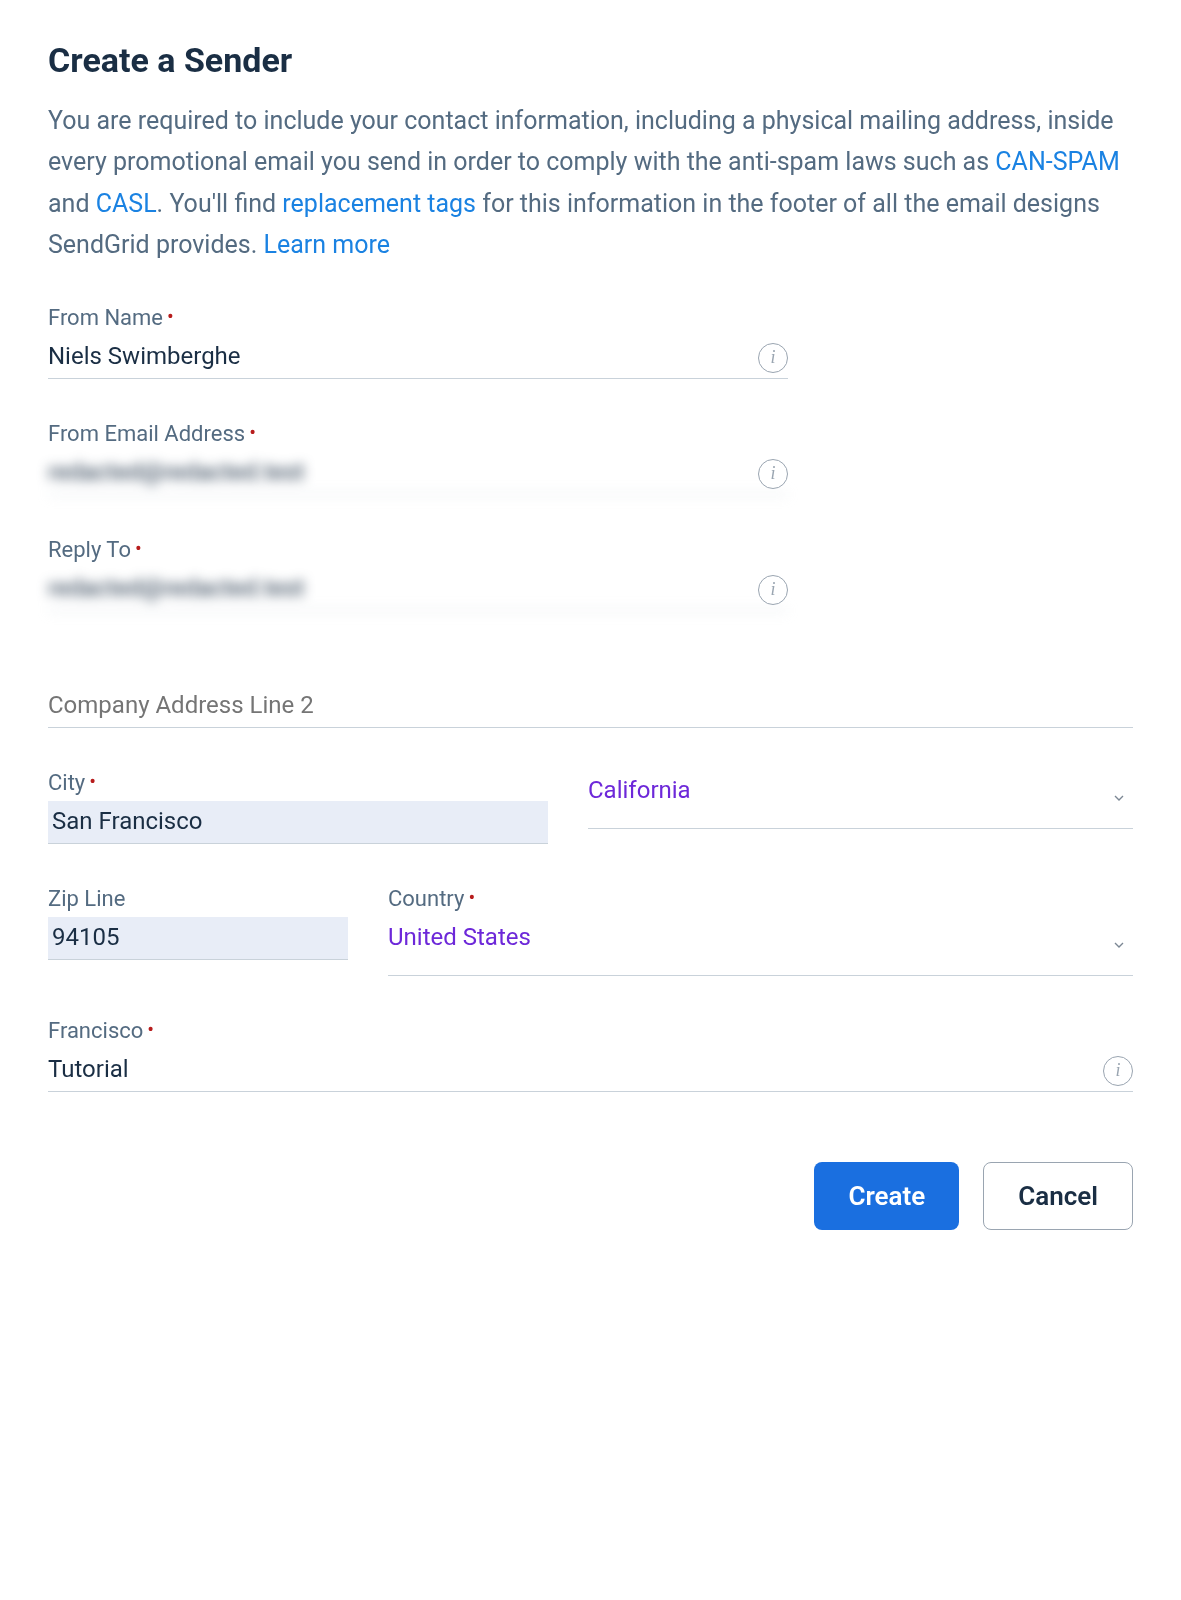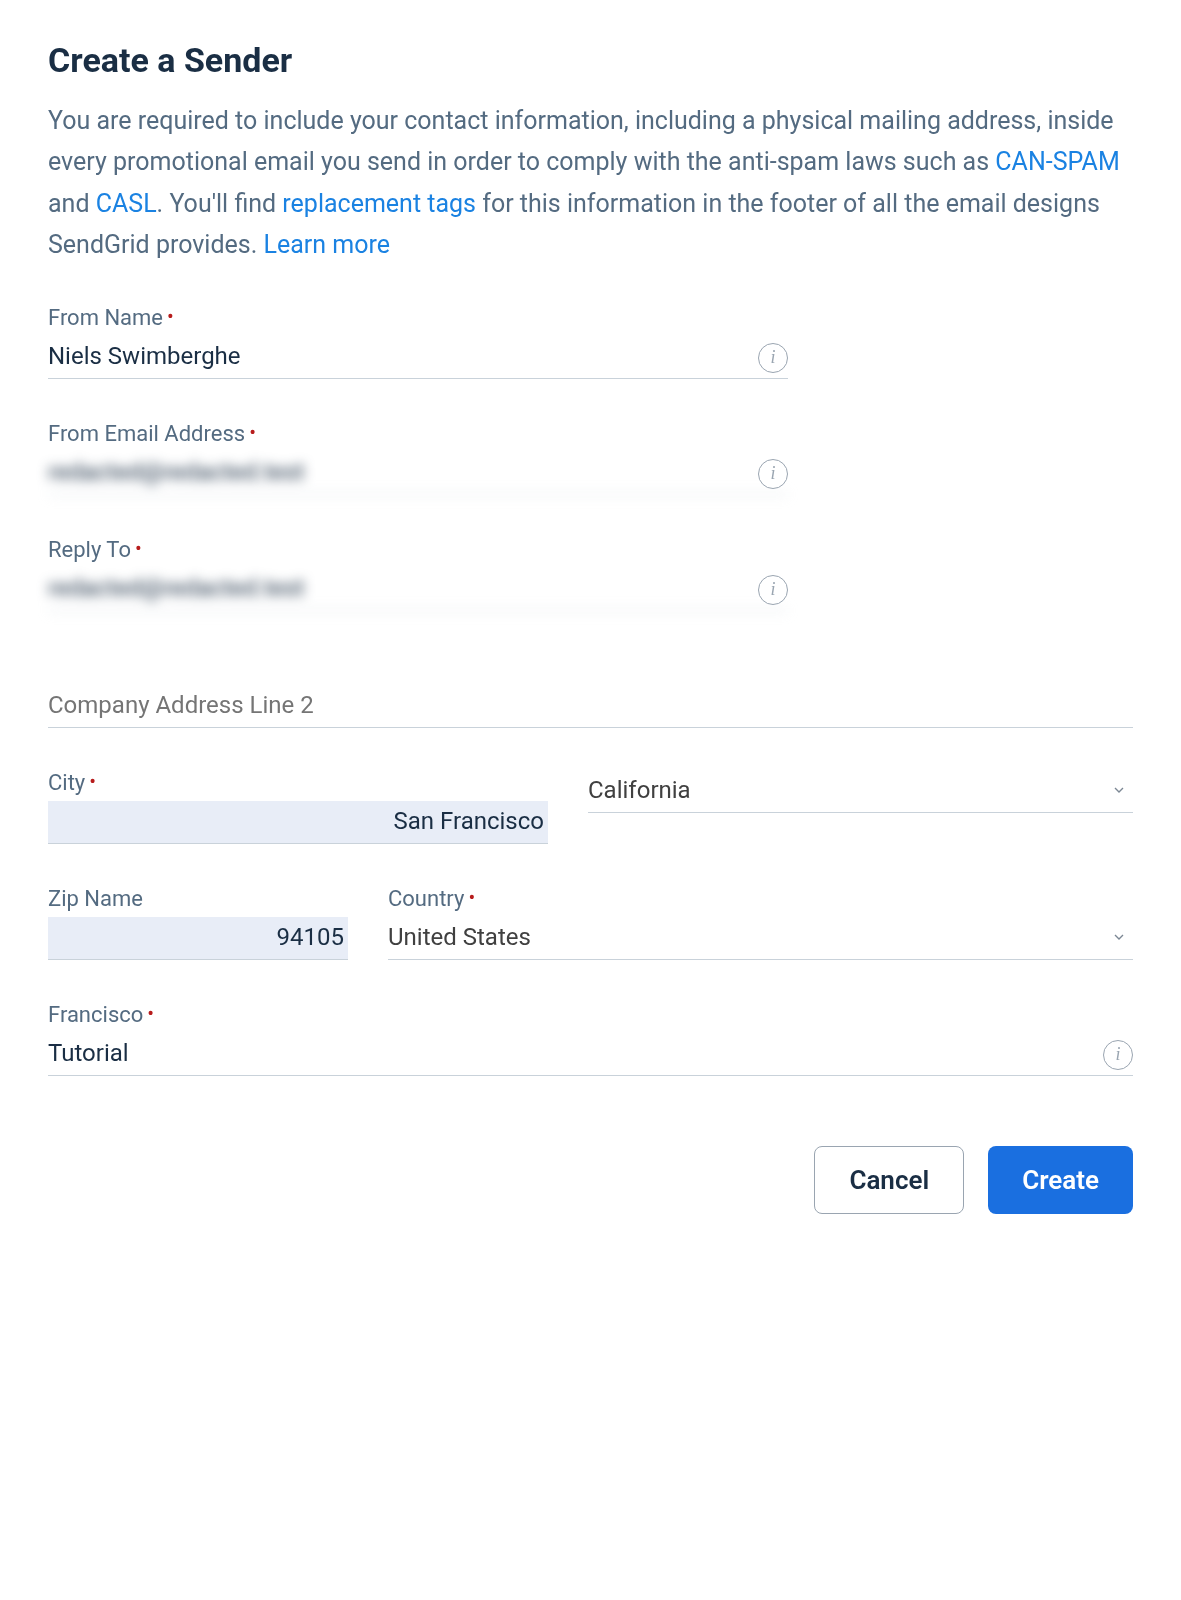--- a/index.html
+++ b/index.html
@@ -66,21 +66,20 @@
     padding: 6px 0 8px 0;
     color: #1a2e44;
     background: transparent;
     outline: none;
     font-family: inherit;
   }
   .field-input.highlight {
     background: #e8edf7;
     padding-left: 4px;
     padding-right: 4px;
-    text-align: right;
   }
   .blurred {
     filter: blur(6px);
     user-select: none;
   }
   .info-icon {
     position: absolute;
     right: 0;
     top: 50%;
     transform: translateY(-50%);
@@ -110,22 +109,22 @@
   .col-zip { width: 300px; }
   .col-country { flex: 1; }
   .select-wrap {
     position: relative;
   }
   .select-display {
     width: 100%;
     border: none;
     border-bottom: 1px solid #c9d2da;
     font-size: 24px;
-    padding: 6px 0 8px 0;
-    color: #404040;
+    padding: 6px 0 24px 0;
+    color: #6d28d9;
     background: transparent;
     cursor: pointer;
   }
   .chevron {
     position: absolute;
     right: 6px;
     top: 50%;
     transform: translateY(-50%);
     pointer-events: none;
   }
@@ -226,21 +225,21 @@
               <polyline points="6 9 12 15 18 9"></polyline>
             </svg>
         </span>
       </div>
     </div>
   </div>
 
   <div class="row">
     <div class="field col-zip">
       <label class="field-label">
-        <span>Zip Name</span>
+        <span>Zip Line</span>
       </label>
       <div class="field-input-wrap">
         <input class="field-input highlight" type="text" value="94105" style="">
       </div>
     </div>
     <div class="field col-country">
       <label class="field-label">
         <span>Country</span><span class="required-dot">•</span>
       </label>
       <div class="select-wrap">
@@ -260,15 +259,15 @@
     </label>
     <div class="field-input-wrap">
       <input class="field-input" type="text" value="Tutorial" style="">
       <span class="info-icon">i</span>
     </div>
   </div>
 
 </div>
 
 <div class="actions">
+  <button class="btn btn-create">Create</button>
   <button class="btn btn-cancel">Cancel</button>
-  <button class="btn btn-create">Create</button>
 </div>
 
 </body></html>

